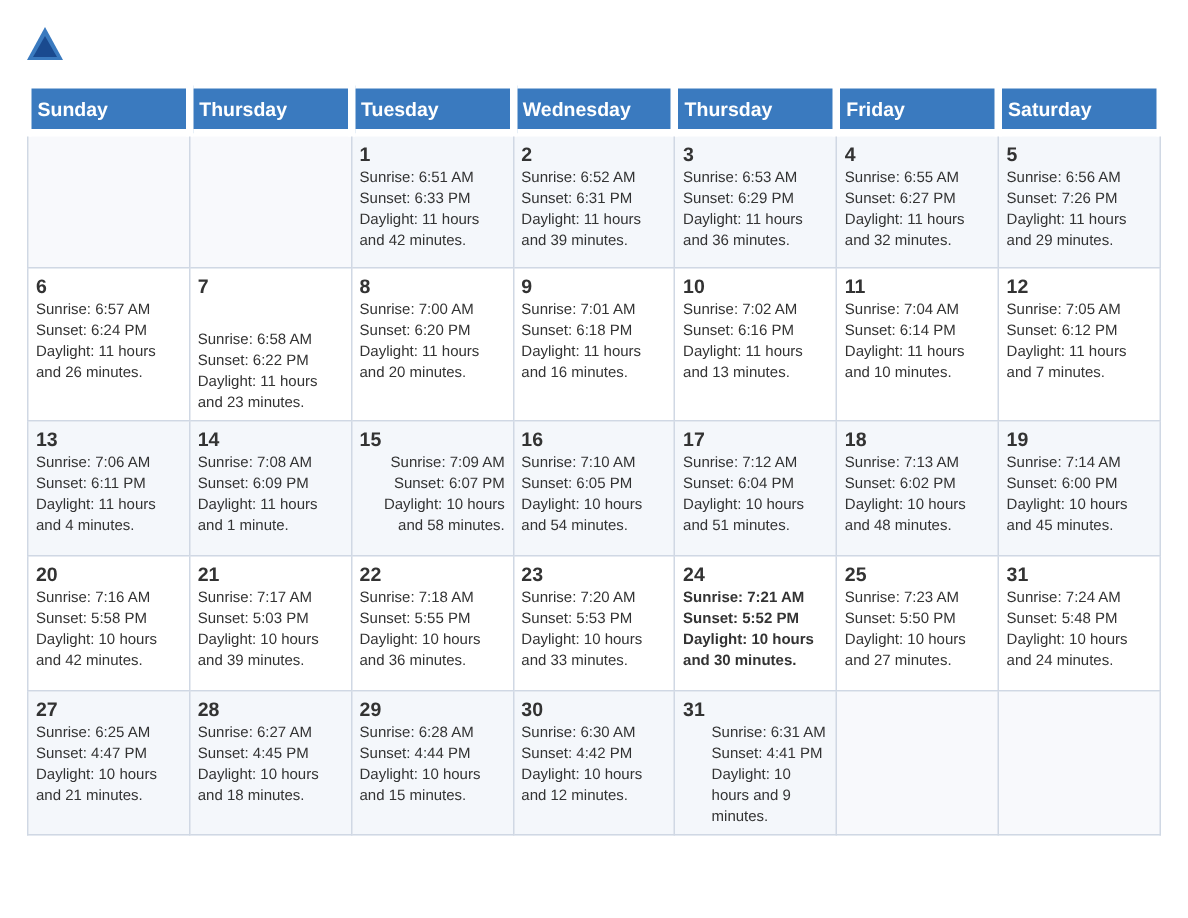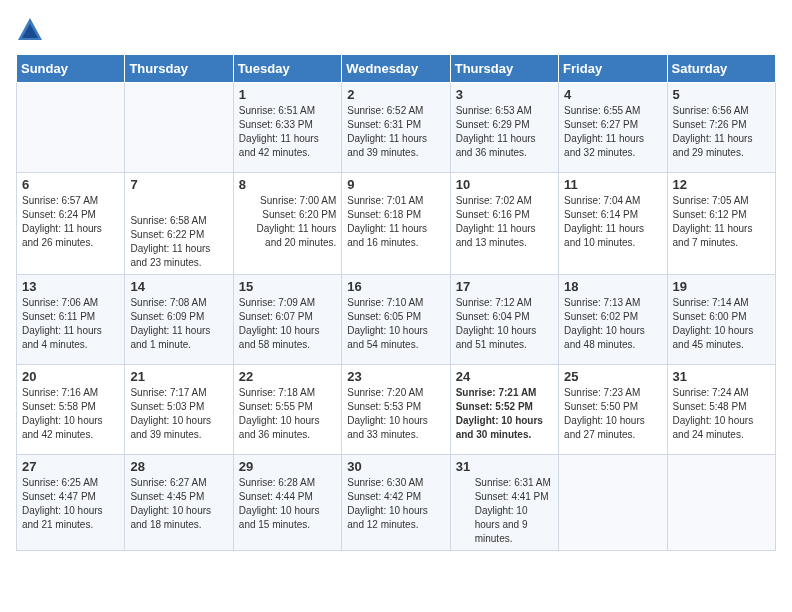--- a/index.html
+++ b/index.html
@@ -54,21 +54,21 @@
       table-layout: fixed;
     }
     thead tr {
       background-color: #3a7abf;
       color: #fff;
     }
     thead th {
       padding: 6px 4px;
       font-size: 13px;
       text-align: left;
-      border: 1px solid #ffffff;
+      border: 5px solid #ffffff;
     }
     tbody tr {
       vertical-align: top;
     }
     tbody td {
       border: 1px solid #d0d8e4;
       padding: 4px 5px;
       font-size: 10.5px;
       color: #333;
       background: #fff;
@@ -170,21 +170,21 @@
 Daylight: 11 hours and 26 minutes.</div>
         </td>
         <td>
           <span class="day-num">7</span>
           <div class="day-info" style="white-space: pre-line; margin-top: 22px;">Sunrise: 6:58 AM
 Sunset: 6:22 PM
 Daylight: 11 hours and 23 minutes.</div>
         </td>
         <td>
           <span class="day-num">8</span>
-          <div class="day-info" style="white-space: pre-line; text-align: right;">Sunrise: 7:00 AM
+          <div class="day-info" style="white-space: pre-line;">Sunrise: 7:00 AM
 Sunset: 6:20 PM
 Daylight: 11 hours and 20 minutes.</div>
         </td>
         <td>
           <span class="day-num">9</span>
           <div class="day-info" style="white-space: pre-line;">Sunrise: 7:01 AM
 Sunset: 6:18 PM
 Daylight: 11 hours and 16 minutes.</div>
         </td>
         <td>
@@ -214,21 +214,21 @@
 Daylight: 11 hours and 4 minutes.</div>
         </td>
         <td>
           <span class="day-num">14</span>
           <div class="day-info" style="white-space: pre-line;">Sunrise: 7:08 AM
 Sunset: 6:09 PM
 Daylight: 11 hours and 1 minute.</div>
         </td>
         <td>
           <span class="day-num">15</span>
-          <div class="day-info" style="white-space: pre-line;">Sunrise: 7:09 AM
+          <div class="day-info" style="white-space: pre-line; text-align: right;">Sunrise: 7:09 AM
 Sunset: 6:07 PM
 Daylight: 10 hours and 58 minutes.</div>
         </td>
         <td>
           <span class="day-num">16</span>
           <div class="day-info" style="white-space: pre-line;">Sunrise: 7:10 AM
 Sunset: 6:05 PM
 Daylight: 10 hours and 54 minutes.</div>
         </td>
         <td>

